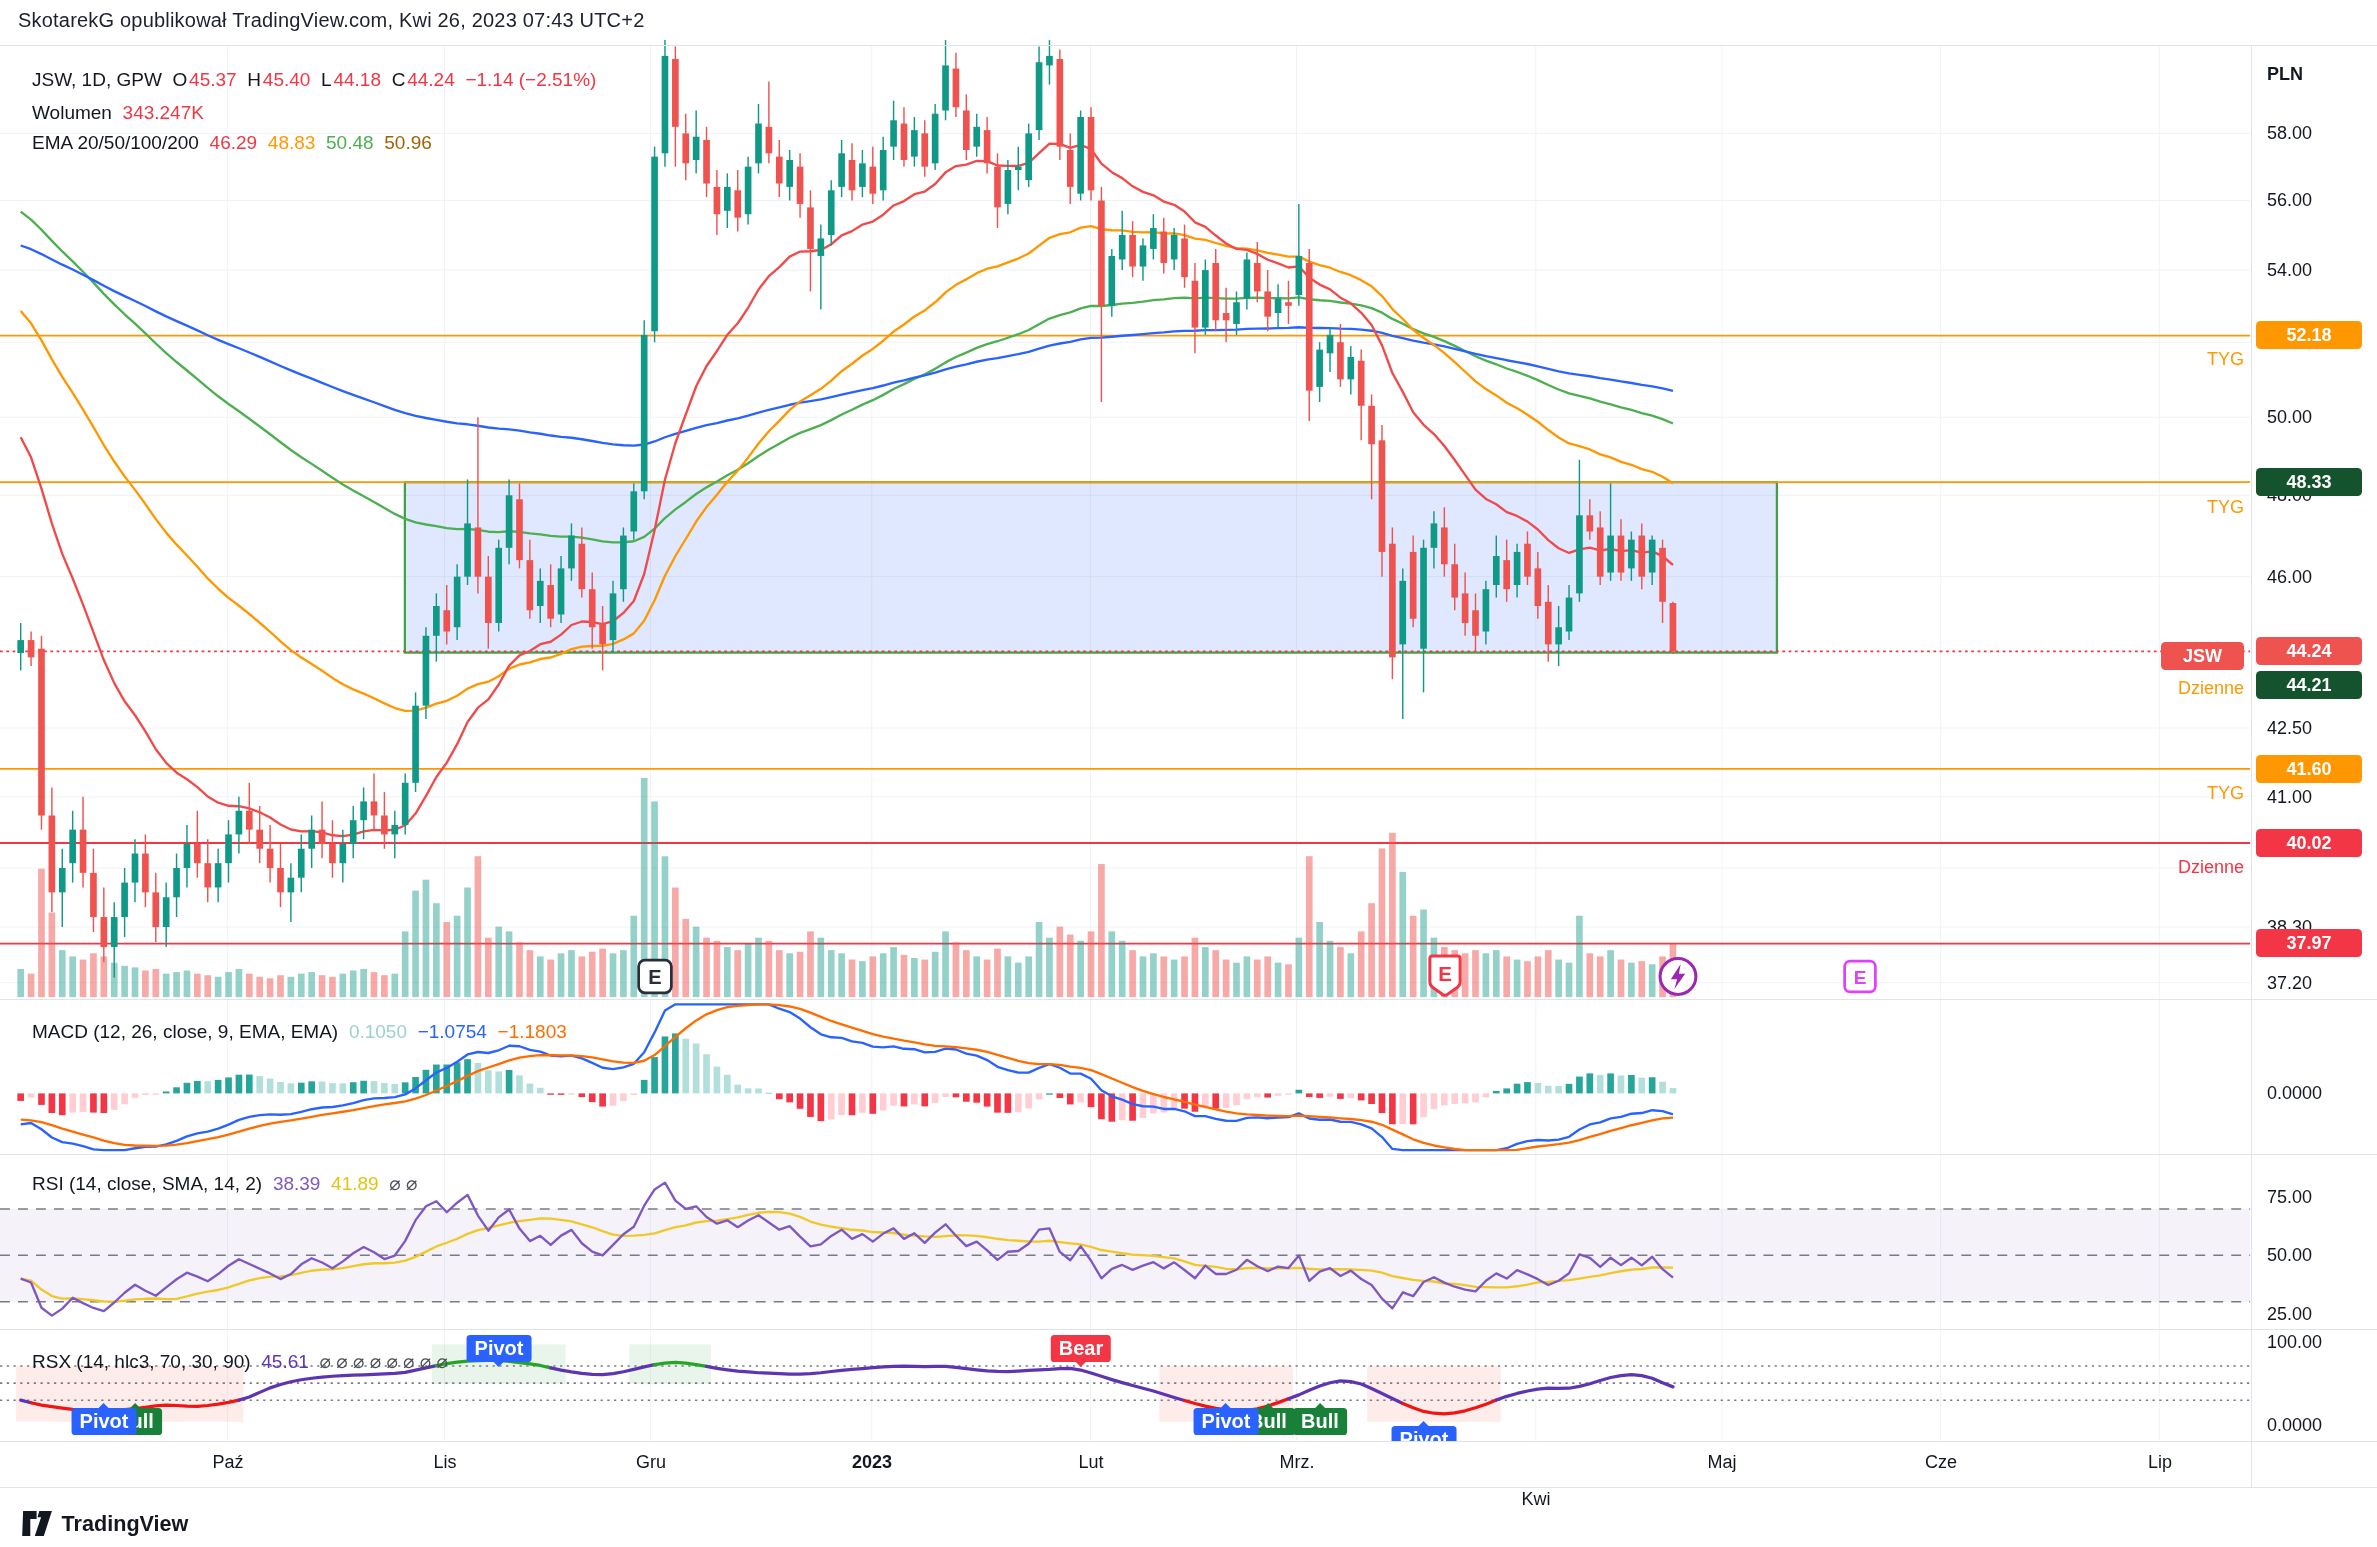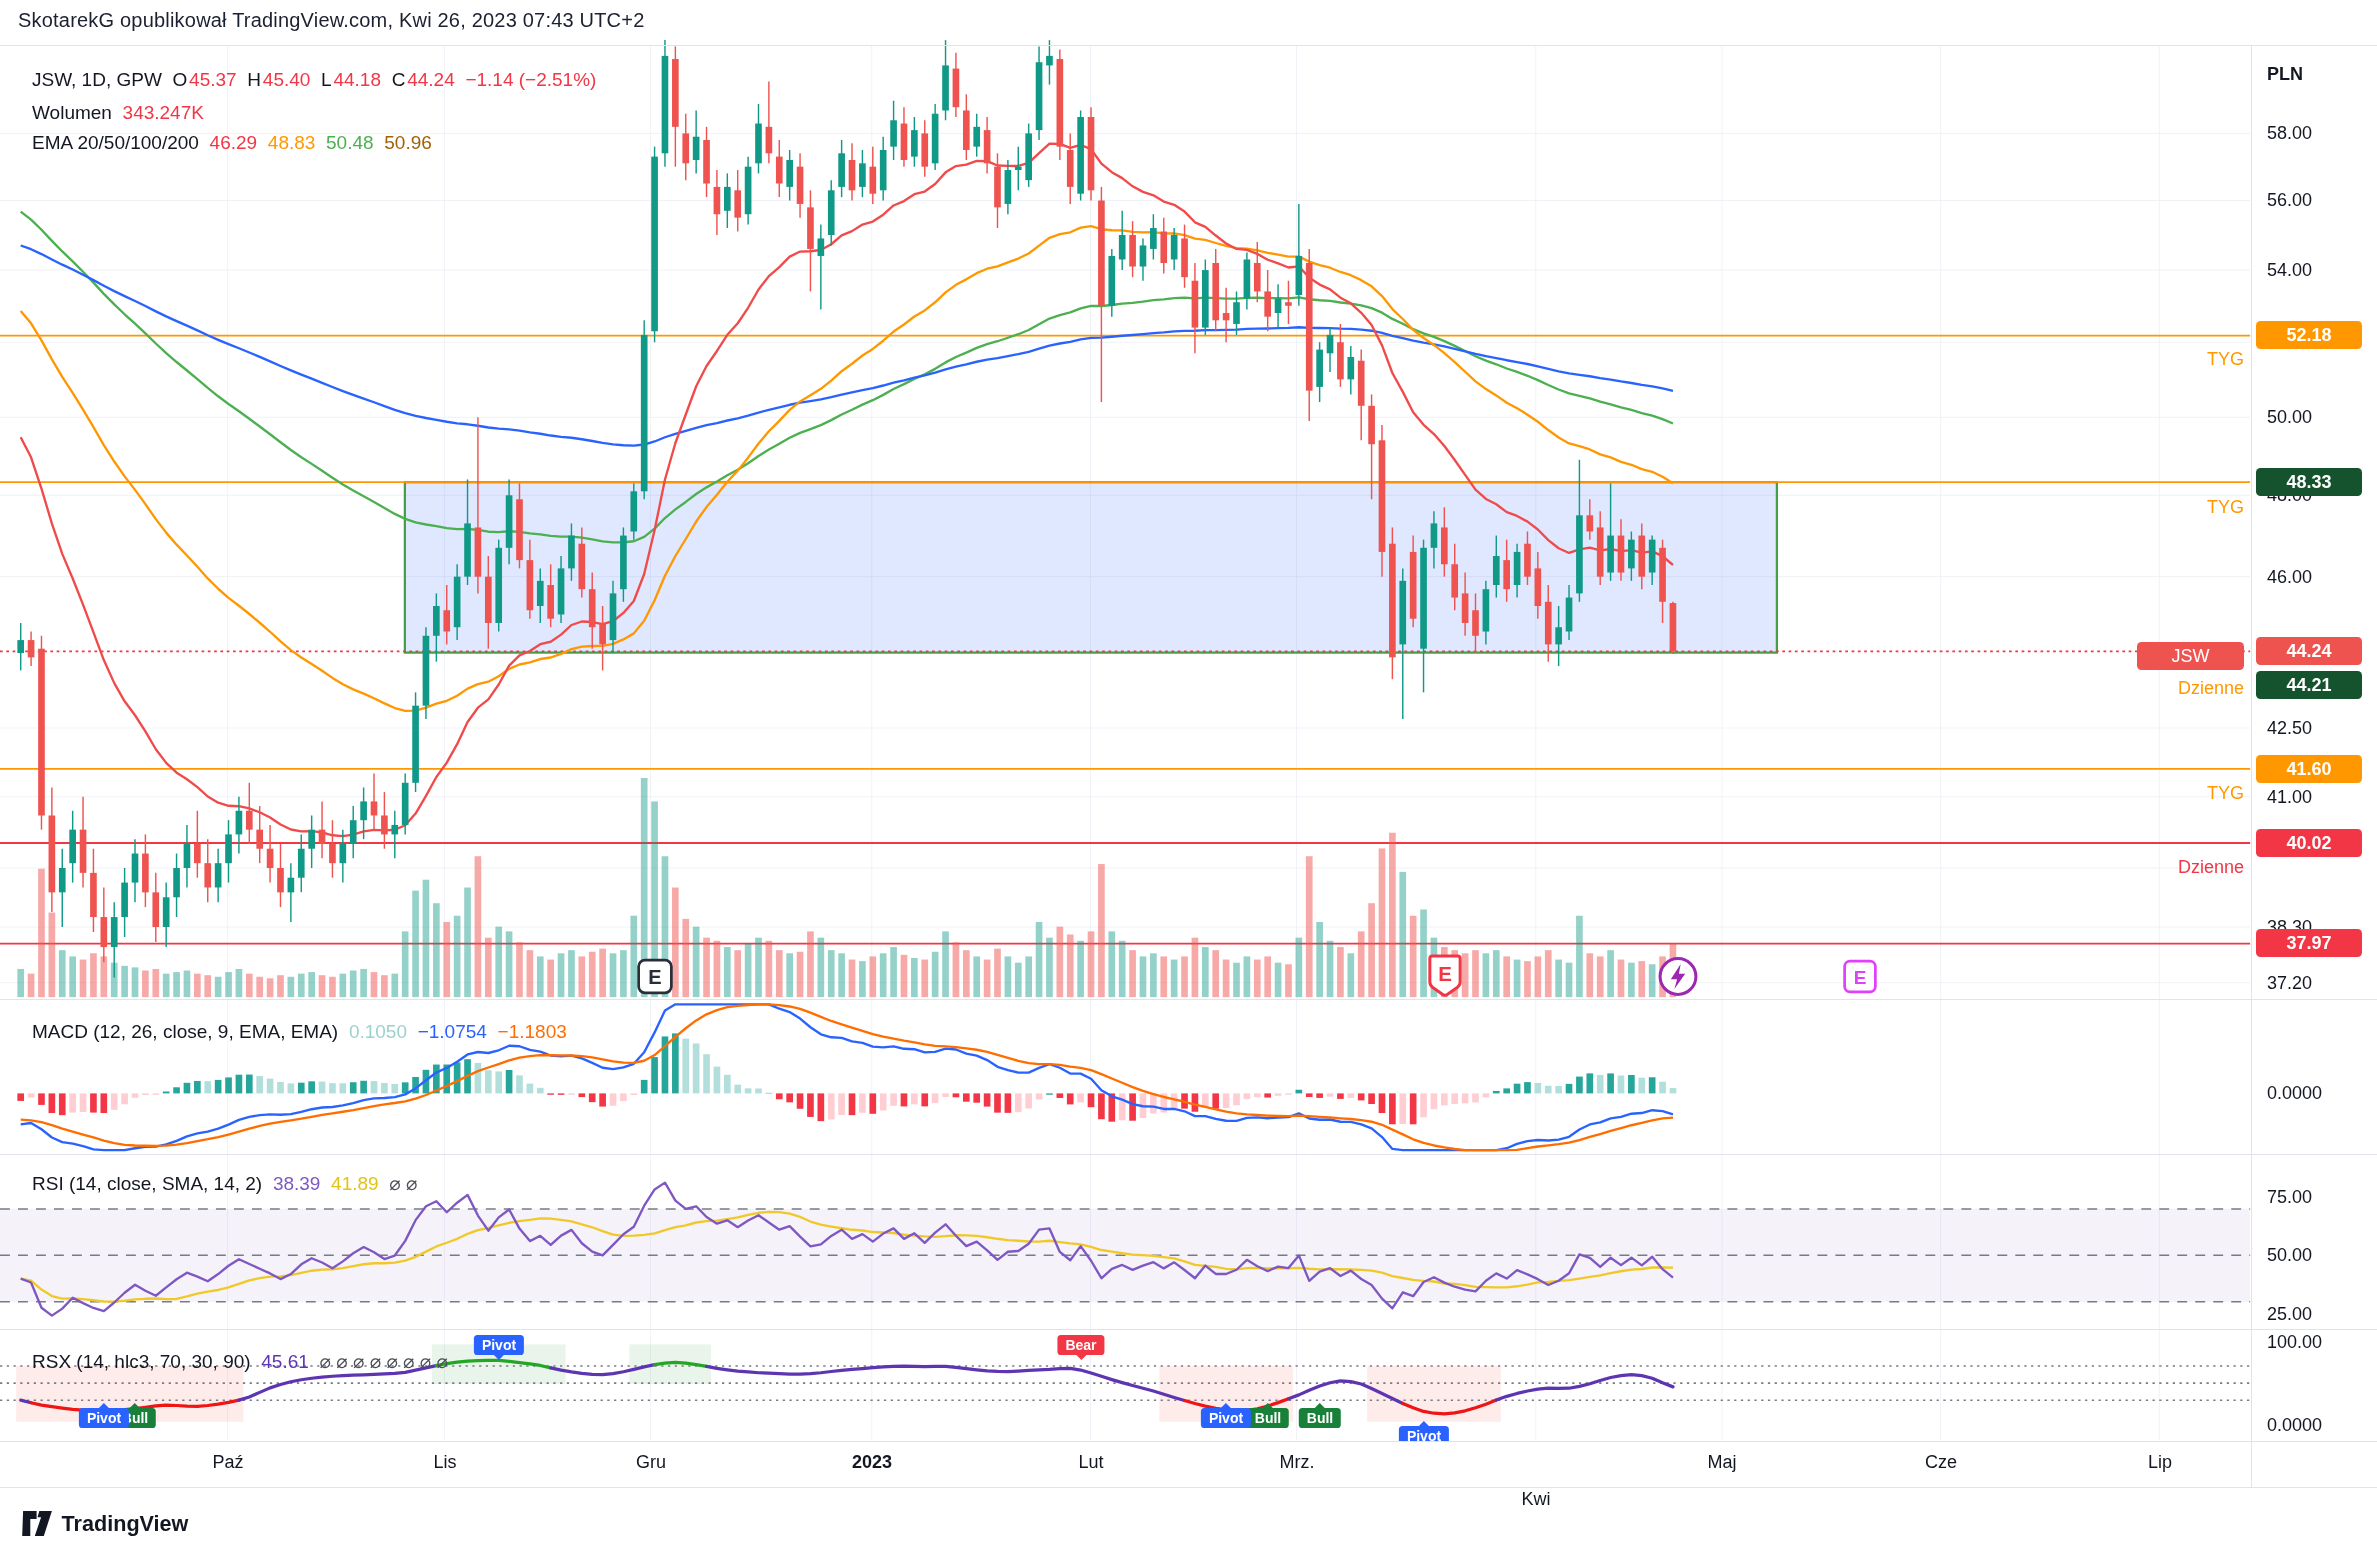--- a/index.html
+++ b/index.html
@@ -7,24 +7,24 @@
   .abs{position:absolute;}
   #attribution{left:18px;top:9px;font-size:20px;font-weight:500;color:#1c2030;letter-spacing:0.2px;}
   #chart-svg{left:0;top:0;}
   .legend{position:absolute;font-size:19px;white-space:nowrap;z-index:30;}
   .legend span{margin-right:5.4px;}
   .sep{border-top:0.9px solid #e0e3eb;position:absolute;left:0;width:2377px;height:0;z-index:5;}
   #axis-border{position:absolute;top:45px;left:2251px;width:0;height:1442px;border-left:0.9px solid #e0e3eb;z-index:5;}
   .tick{position:absolute;left:2267px;font-size:18px;color:#131722;transform:translateY(-50%);z-index:10;}
   .badge{position:absolute;left:2256px;width:106px;height:28px;line-height:28px;text-align:center;border-radius:4.5px;color:#fff;font-size:18px;font-weight:600;transform:translateY(-50%);z-index:12;}
   .linelabel{position:absolute;right:133px;font-size:18px;font-weight:500;transform:translateY(-50%);z-index:11;}
-  .jswtag{position:absolute;right:133px;width:107px;height:28px;line-height:28px;text-align:center;border-radius:4.5px;color:#fff;font-size:18px;font-weight:400;transform:translateY(-50%);z-index:11;}
+  .jswtag{position:absolute;right:133px;width:83px;height:28px;line-height:28px;text-align:center;border-radius:4.5px;color:#fff;font-size:18px;font-weight:700;transform:translateY(-50%);z-index:11;}
   .tlabel{position:absolute;top:1452px;font-size:18px;color:#131722;transform:translateX(-50%);z-index:10;}
   .marker{position:absolute;transform:translate(-50%,-50%);z-index:25;}
-  .rsxbadge{position:absolute;transform:translateX(-50%);color:#fff;font-size:14px;font-weight:700;padding:1.8px 8px;border-radius:3.6px;z-index:26;text-align:right;}
+  .rsxbadge{position:absolute;transform:translateX(-50%);color:#fff;font-size:20px;font-weight:700;padding:1.8px 8px;border-radius:3.6px;z-index:26;text-align:right;}
   .rsxbadge .tri{position:absolute;left:50%;transform:translateX(-50%);width:0;height:0;border-left:6.3px solid transparent;border-right:6.3px solid transparent;}
   #logo{left:21.6px;top:1510px;display:flex;align-items:center;gap:9px;z-index:30;}
   #logo-text{font-size:21.6px;font-weight:600;color:#131722;}
   #rsx-clip{position:absolute;left:0;top:1329px;width:2251px;height:112px;overflow:hidden;z-index:24;}
 </style>
 </head>
 <body>
 
 <div id="stage">
 

